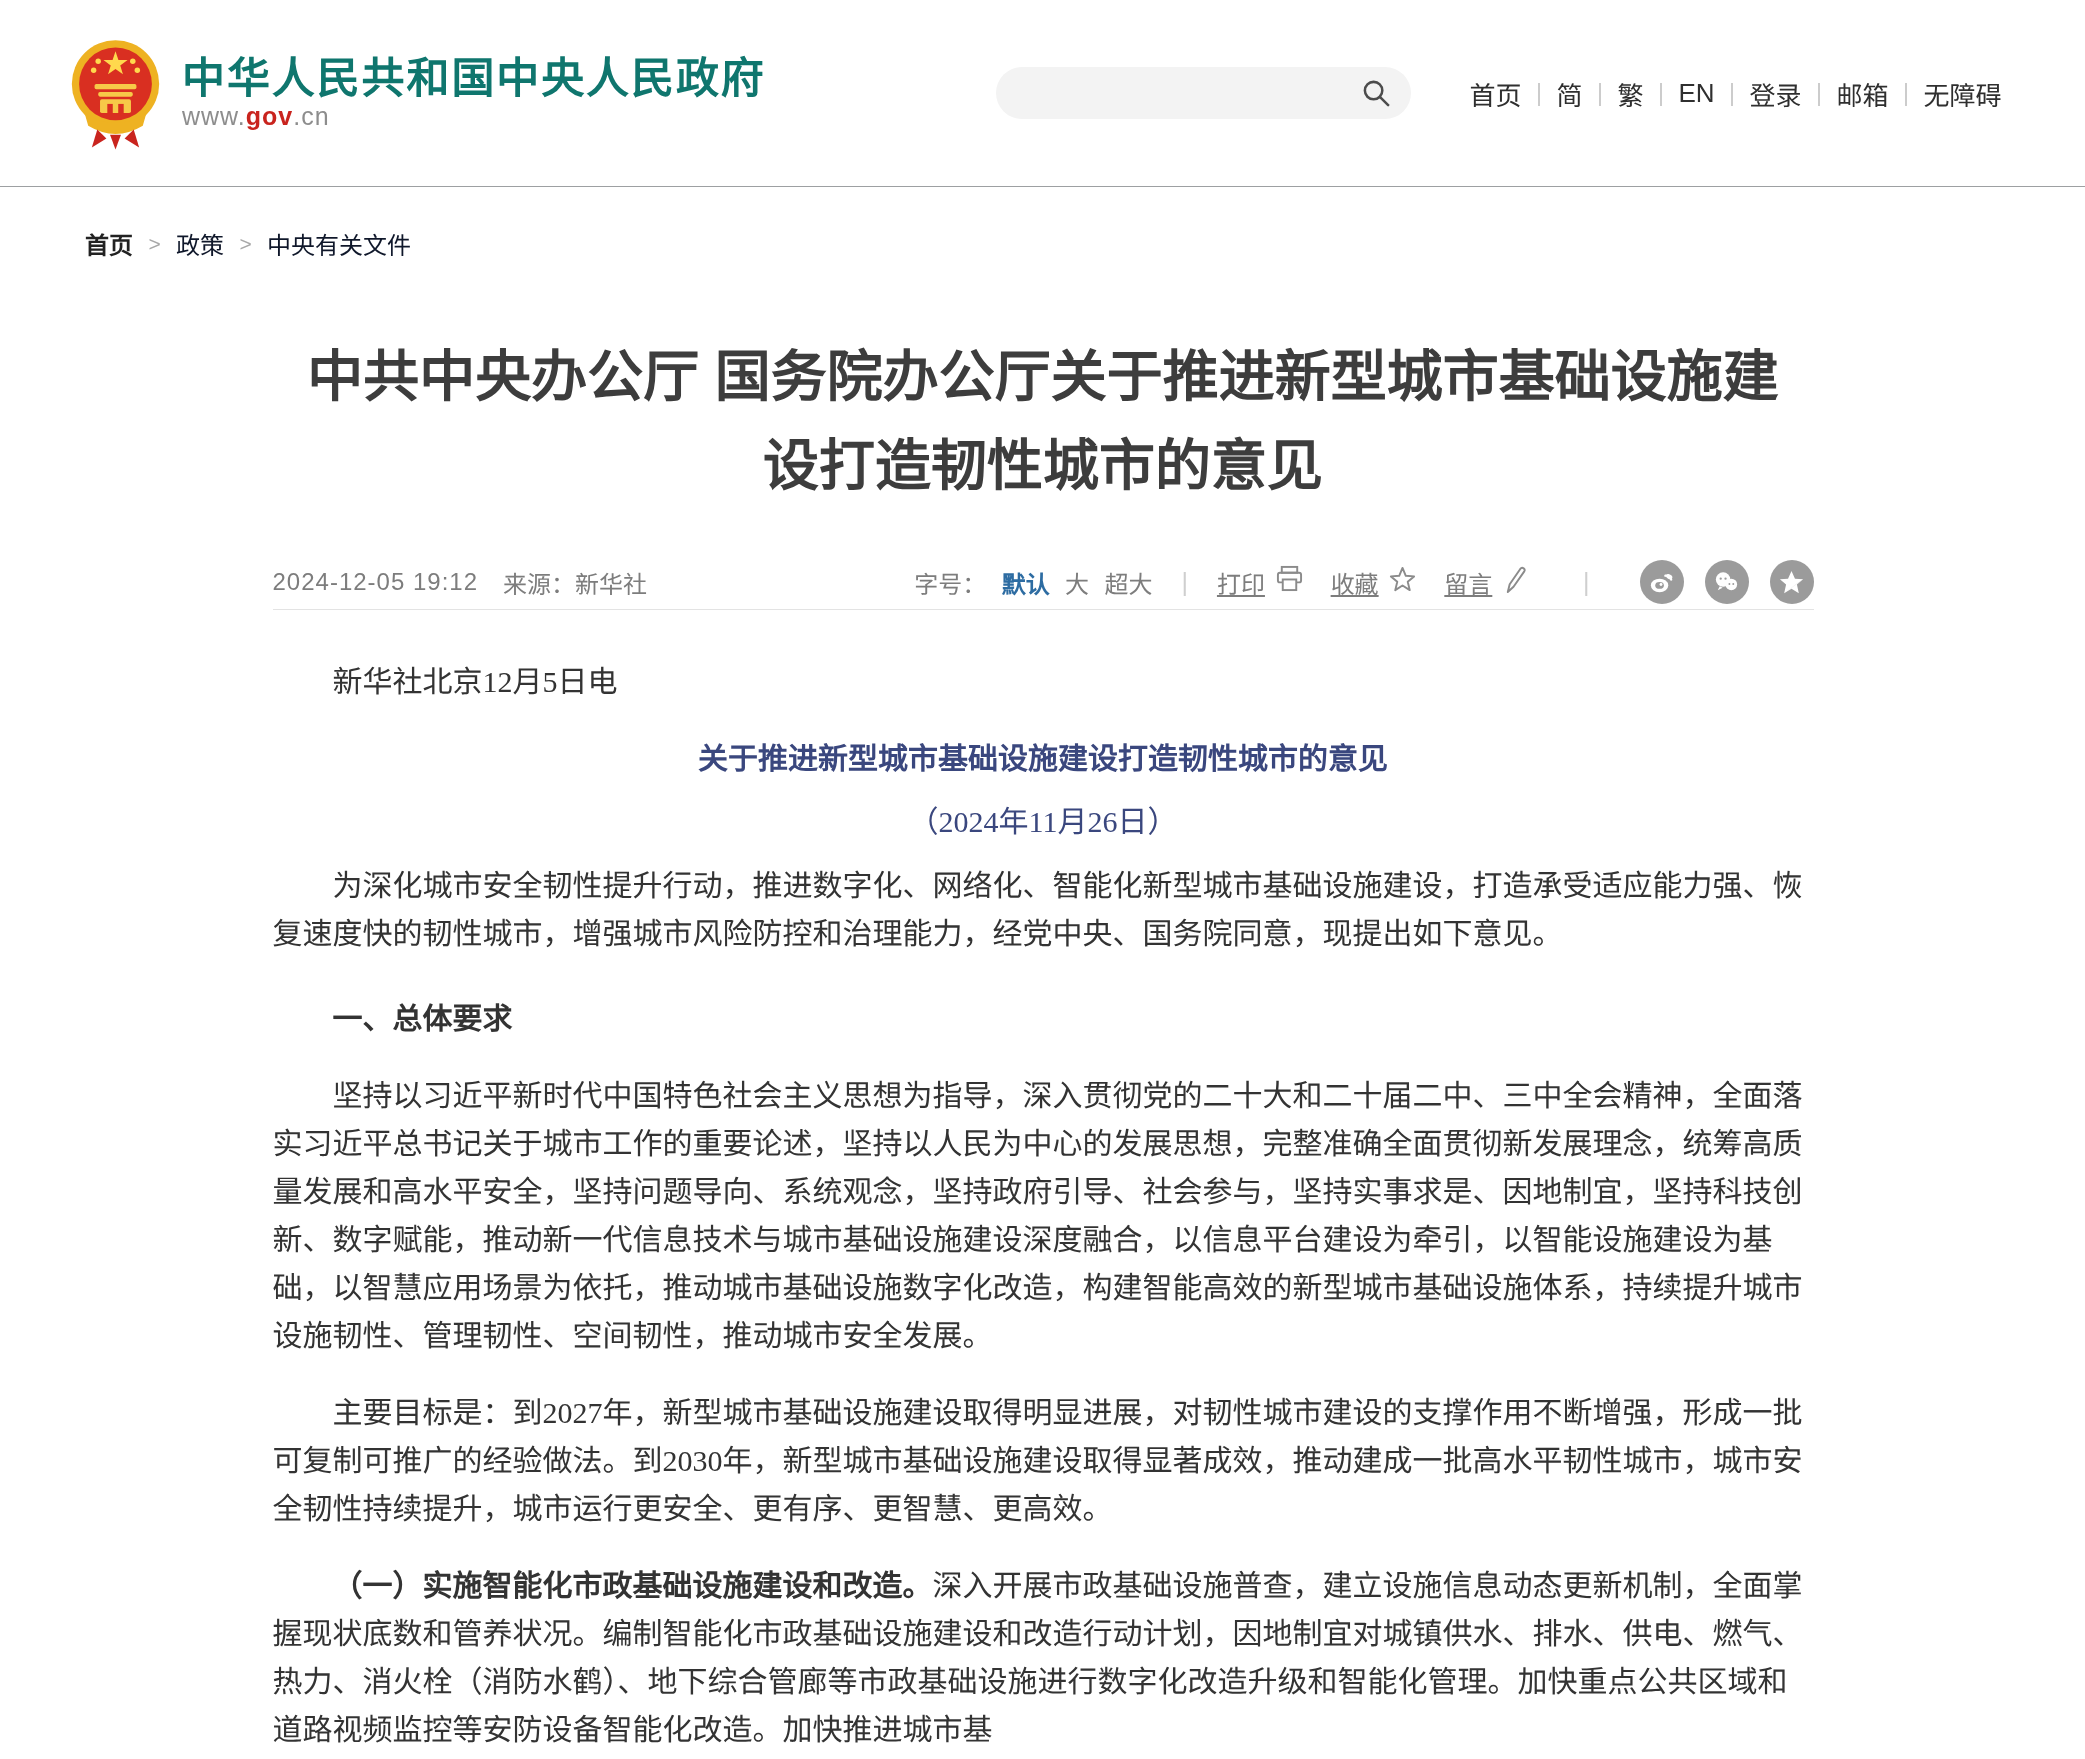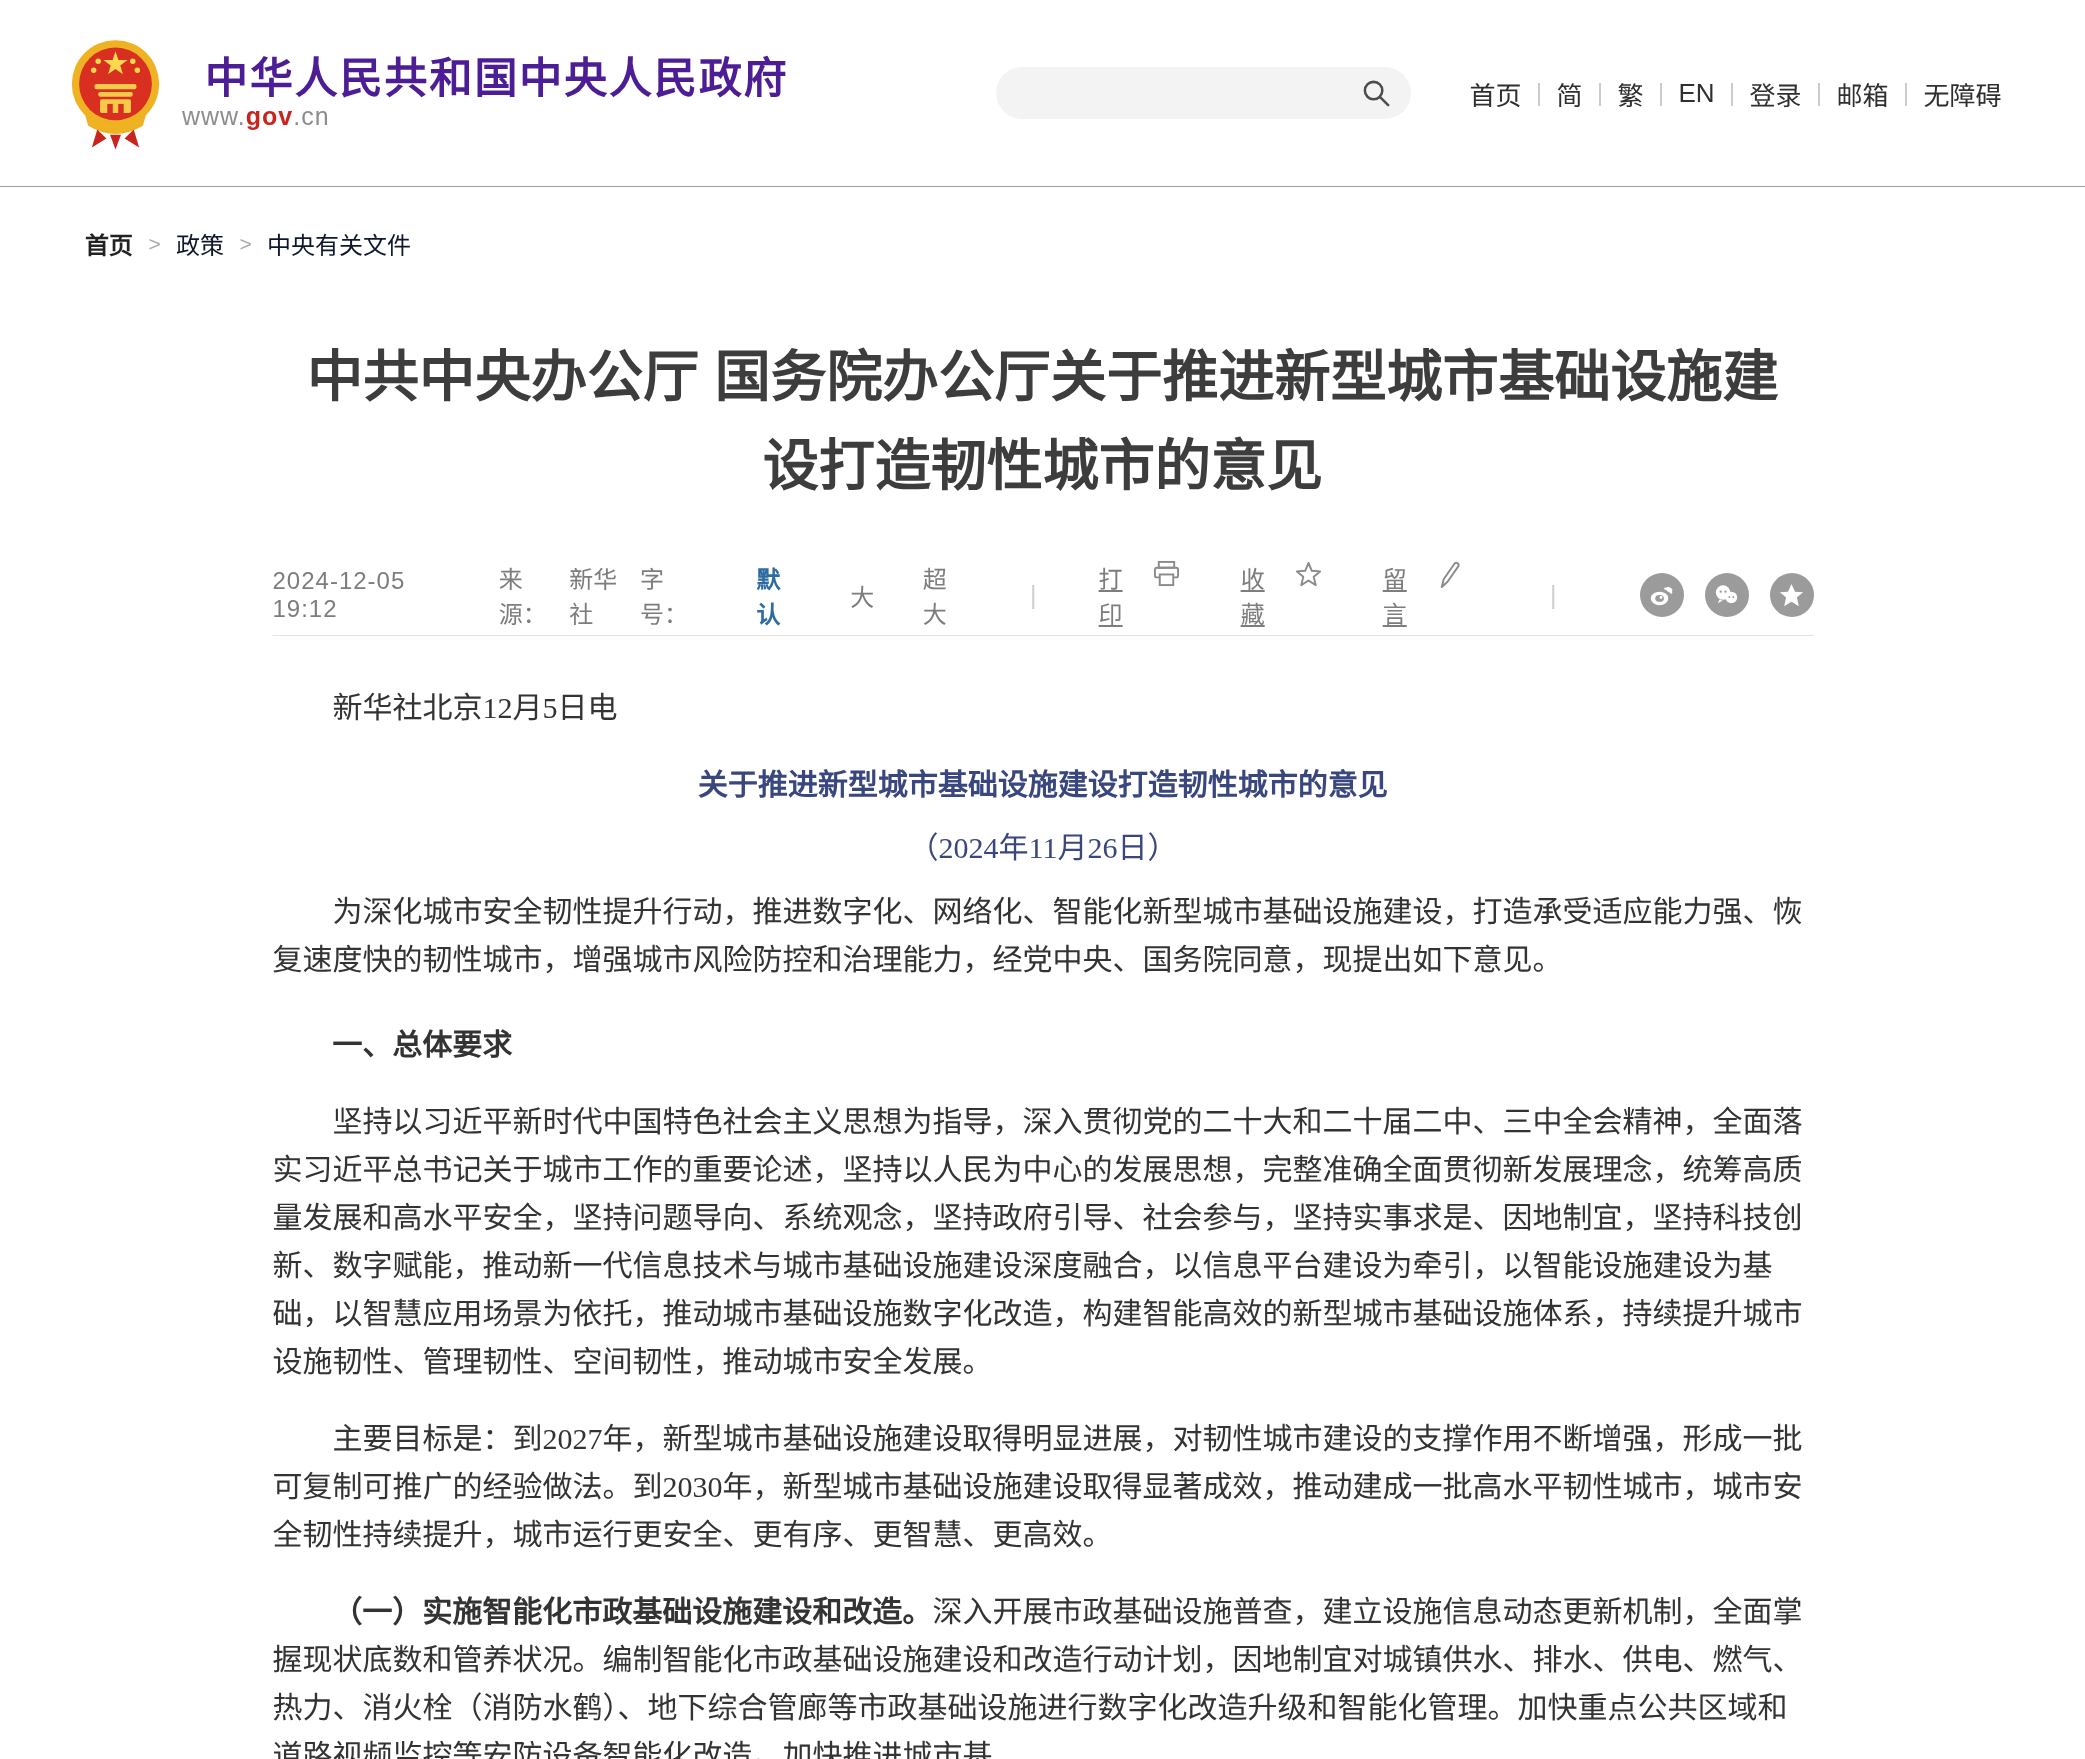--- a/index.html
+++ b/index.html
@@ -9,21 +9,21 @@
   }
   
   .site-header{
     height:187px;border-bottom:1.9px solid #9da0a2;background:#fff;
     display:flex;align-items:center;padding:0 70px;box-sizing:border-box;
   }
   .logo-wrap{display:flex;align-items:center;}
   .emblem{width:91px;height:114px;flex:0 0 auto;}
   .brand-text{margin-left:21px;}
   .site-title{
-    font-size:43px;font-weight:700;color:#4c1d95;letter-spacing:1.9px;line-height:1.1;margin-left:23px;
+    font-size:43px;font-weight:700;color:#0f766e;letter-spacing:1.9px;line-height:1.1;
   }
   .site-url{margin-top:0;font-size:25px;color:#8d8d8d;letter-spacing:1px;}
   .site-url .gov{color:#c9241e;font-weight:700;}
   .search-box{
     margin-left:auto;width:415px;height:52px;background:#f3f3f3;border-radius:26px;
     display:flex;align-items:center;padding:0 19.3px;box-sizing:border-box;
   }
   .search-input{
     flex:1;border:none;background:transparent;outline:none;font-size:23px;color:#333;
     font-family:"Liberation Sans","DejaVu Sans",sans-serif;
@@ -44,21 +44,21 @@
     font-size:56px;line-height:89px;font-weight:700;color:#3d3d3d;
     font-family:"Liberation Sans","DejaVu Sans",sans-serif;
   }
   .meta-row{
     margin-top:50px;display:flex;align-items:center;
     border-bottom:1px solid #e3e3e3;padding-bottom:5px;
     font-size:24px;color:#7d7d7d;
   }
   .meta-left{display:flex;align-items:center;}
   .meta-date{margin-right:25px;letter-spacing:1px;}
-  .meta-right{margin-left:auto;display:flex;align-items:center;gap:33px;}
+  .meta-right{margin-left:auto;display:flex;align-items:center;}
   .fs-label{color:#7d7d7d;}
   .fs-option{margin-left:15.4px;cursor:pointer;color:#7d7d7d;}
   .fs-option.active{color:#2d6ca2;font-weight:700;}
   .meta-divider{color:#cfcfcf;margin:0 29px;font-size:25px;}
   .tool{display:flex;align-items:flex-start;margin-right:27px;cursor:pointer;color:#7d7d7d;text-decoration:underline;}
   .tool:last-of-type{margin-right:0;}
   .tool .t-icon{margin-left:9.7px;display:flex;}
   .share-group{display:flex;align-items:center;}
   .share-circle{
     width:44px;height:44px;border-radius:50%;background:#9b9b9b;margin-left:21px;

